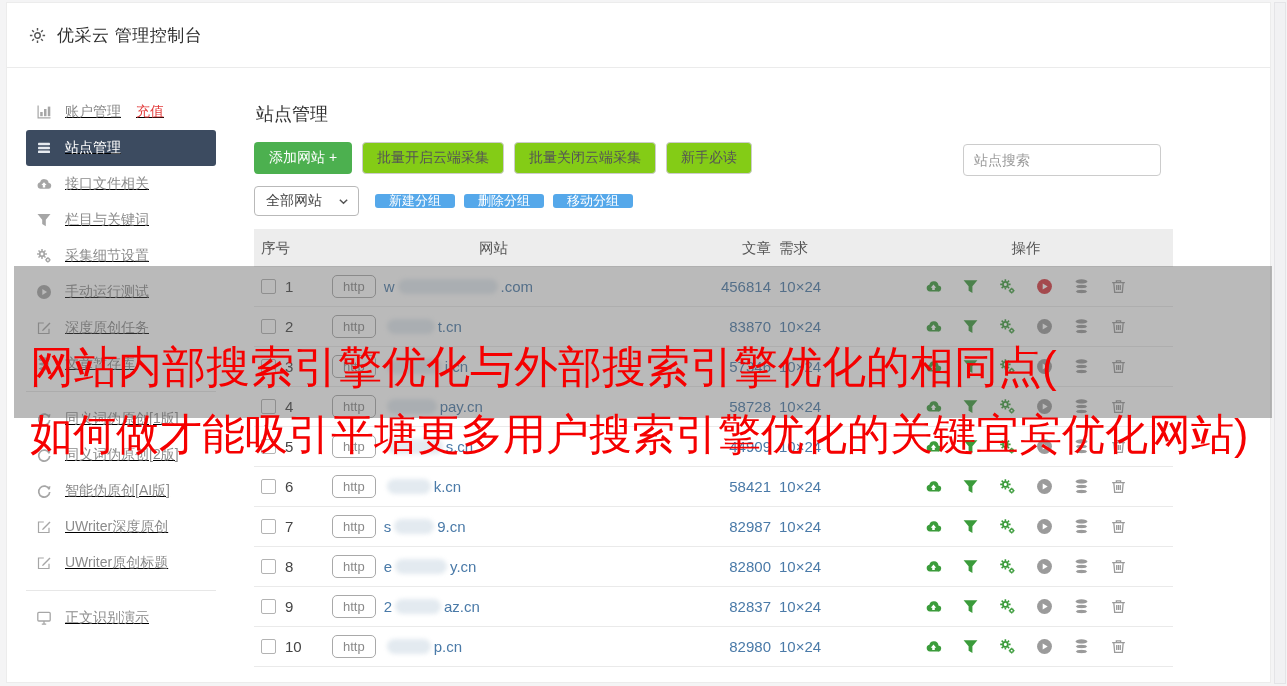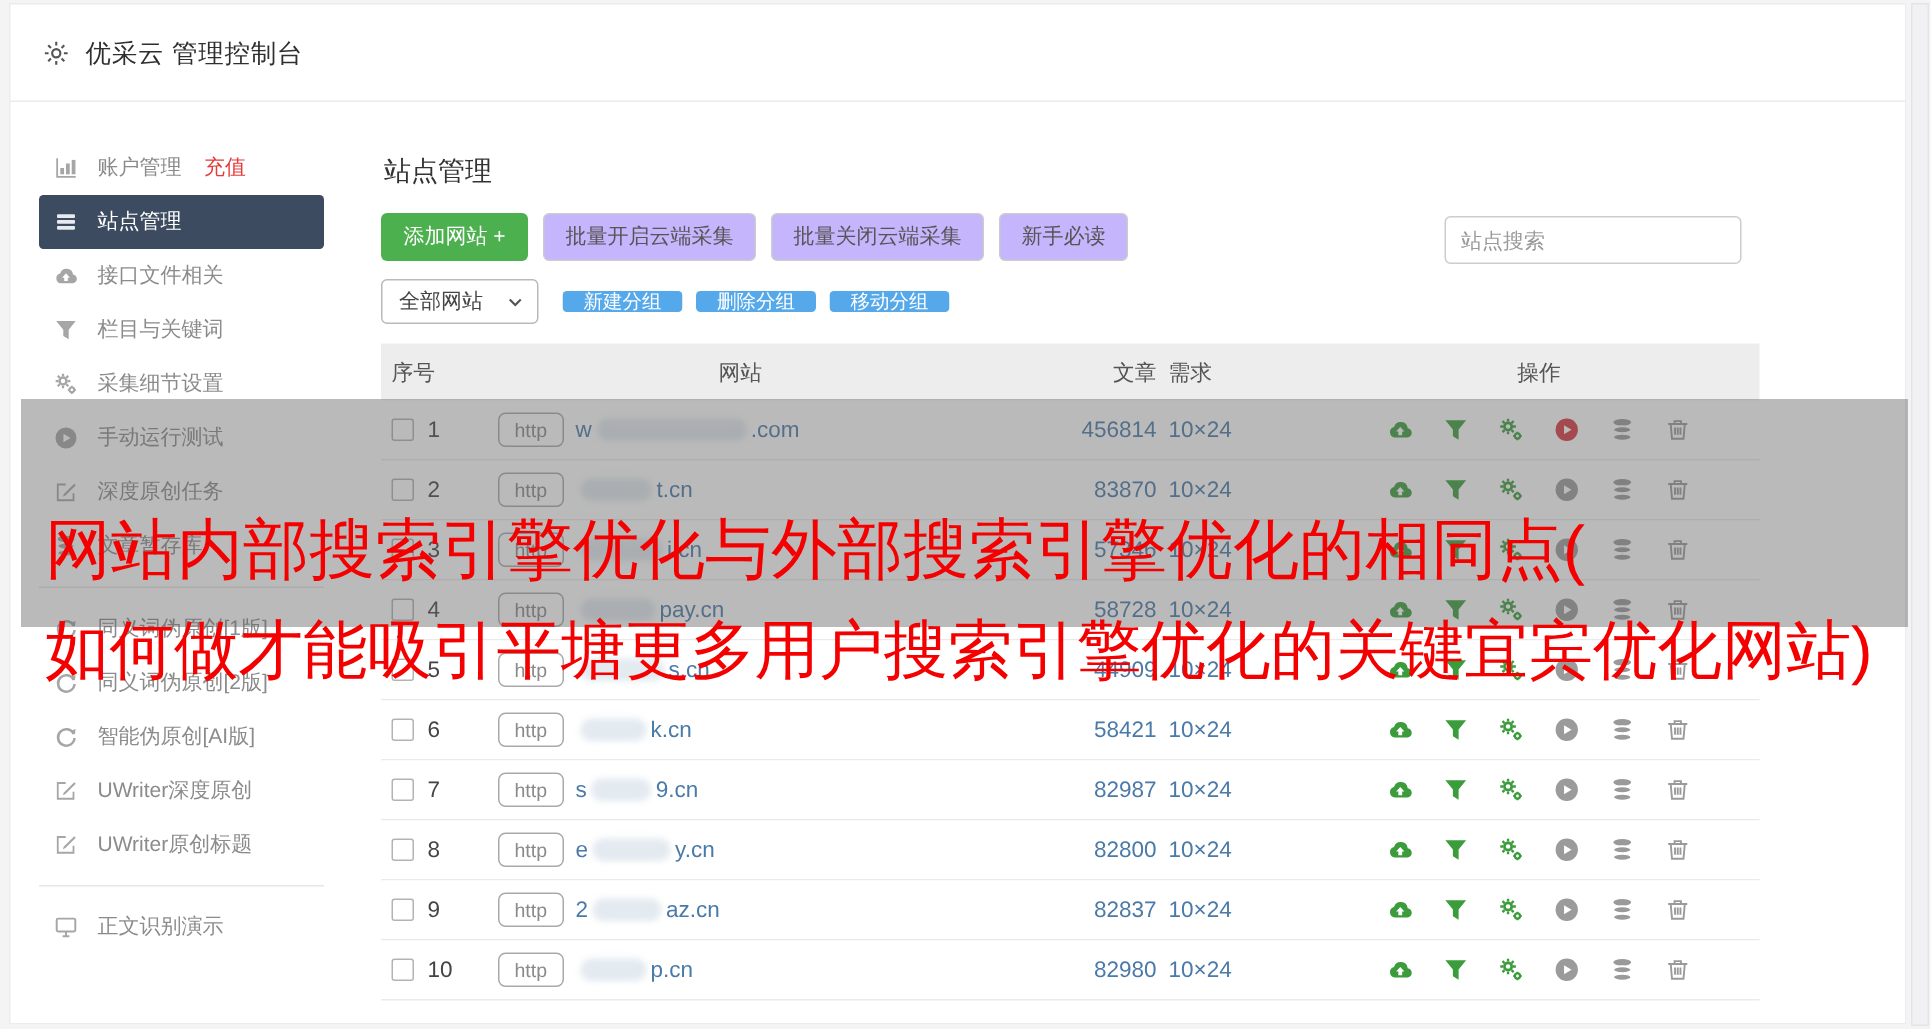--- a/index.html
+++ b/index.html
@@ -10,36 +10,36 @@
     -webkit-font-smoothing:antialiased;
   }
   .app{position:absolute;left:6px;top:2px;width:1265px;bottom:3px;background:#fff;border:1px solid #ececec;box-sizing:border-box;}
   
   .header{height:64px;border-bottom:1px solid #ebebeb;display:flex;align-items:center;padding-left:21px;gap:10px;}
   .header .gear{color:#555;display:inline-flex;}
   .header .gear svg{width:19px;height:19px;}
   .app-title{font-size:17px;color:#2f2f2f;letter-spacing:.5px;}
   
   .body{display:flex;height:calc(100% - 65px);}
-  .sidebar{width:243px;box-sizing:border-box;padding-top:26px;flex:none;}
+  .sidebar{width:243px;box-sizing:border-box;padding-top:26px;flex:none;text-decoration:underline;}
   .side-item{height:36px;display:flex;align-items:center;gap:13px;margin:0 34px 0 19px;padding:0 6px 0 10px;border-radius:3px;color:#8b8b8b;font-size:14px;cursor:pointer;white-space:nowrap;}
   .side-item .s-ico{display:inline-flex;color:#a6a6a6;flex:none;}
   .side-item .s-ico svg{width:16px;height:16px;}
   .side-item.active{background:var(--sidebar-active-bg);color:#fff;}
   .side-item.active .s-ico{color:#e7ebf0;}
   .s-badge{color:var(--badge-red);margin-left:2px;}
   .side-divider{border-top:1px solid #e7e7e7;margin:9px 34px 9px 19px;}
   .main{flex:1;position:relative;box-sizing:border-box;padding:28px 0 0 4px;}
   .page-title{font-size:18px;color:#333;margin:6px 0 16px 2px;font-weight:400;}
   
   .toolbar1{display:flex;align-items:center;margin-bottom:12px;}
   .toolbar2{display:flex;align-items:center;margin-bottom:13px;}
   .btn{display:inline-flex;align-items:center;justify-content:center;height:32px;padding:0 14px;border-radius:4px;font-size:14px;border:1px solid transparent;margin-right:10px;cursor:pointer;box-sizing:border-box;}
   .btn-green{background:var(--accent-green);color:#fff;}
-  .btn-outline{background:#c4b5fd;border-color:#ccc;color:#555;}
+  .btn-outline{background:#84cc16;border-color:#ccc;color:#555;}
   .btn-blue{background:var(--accent-blue);color:#fff;height:14px;padding:0 13px;font-size:13px;border-radius:3px;margin-right:9px;}
   .select-box{height:30px;border:1px solid #b9b9b9;border-radius:4px;display:inline-flex;align-items:center;padding:0 9px 0 11px;gap:16px;color:#444;font-size:14px;margin-right:16px;background:#fff;cursor:pointer;box-sizing:border-box;}
   .select-box .chev{display:inline-flex;color:#555;}
   .select-box .chev svg{width:11px;height:11px;}
   .site-search{position:absolute;top:76px;right:109px;width:198px;height:32px;border:1px solid #ccc;border-radius:4px;box-sizing:border-box;padding:0 10px;font-size:14px;color:#333;outline:none;font-family:inherit;}
   .site-search::placeholder{color:#9a9a9a;}
   
   .site-table{width:919px;font-size:14px;}
   .t-head{display:flex;background:#ededed;height:38px;align-items:center;color:#555;font-size:14.5px;}
   .t-row{display:flex;height:39px;align-items:center;border-bottom:1px solid #eaeaea;background:#fff;}

